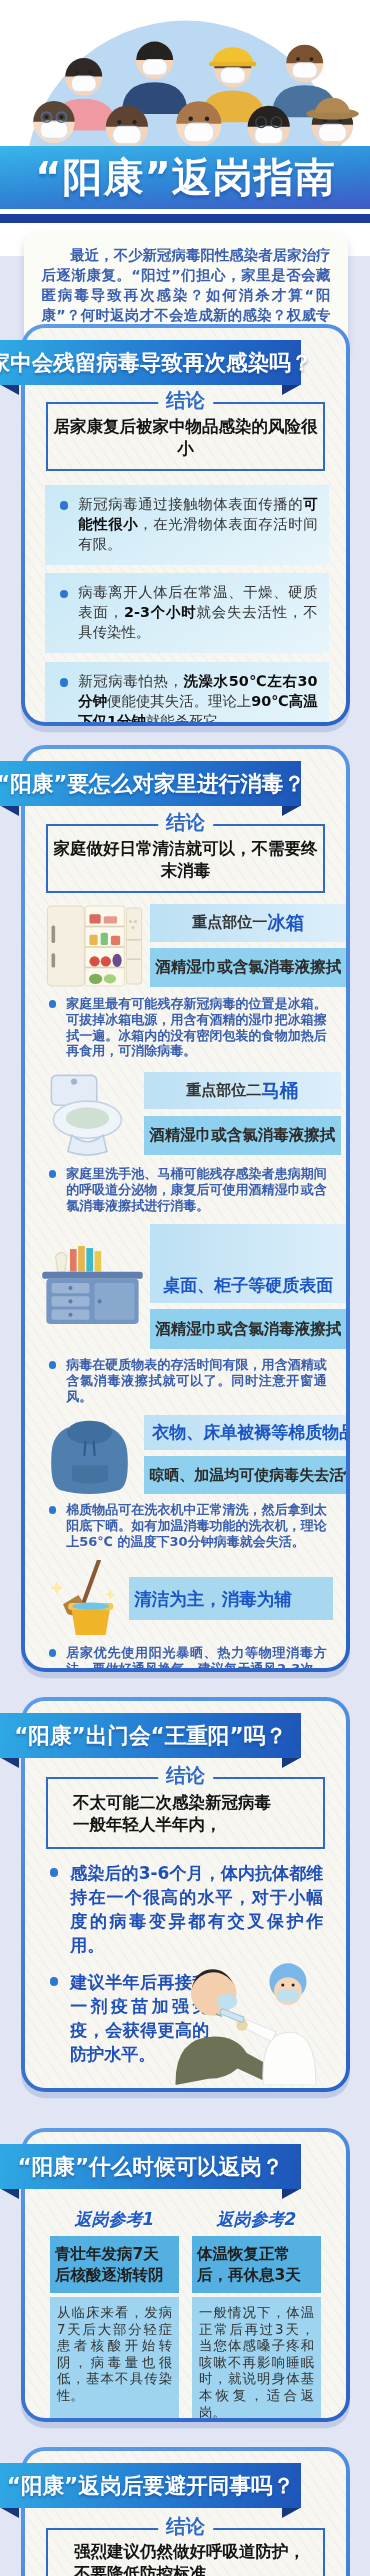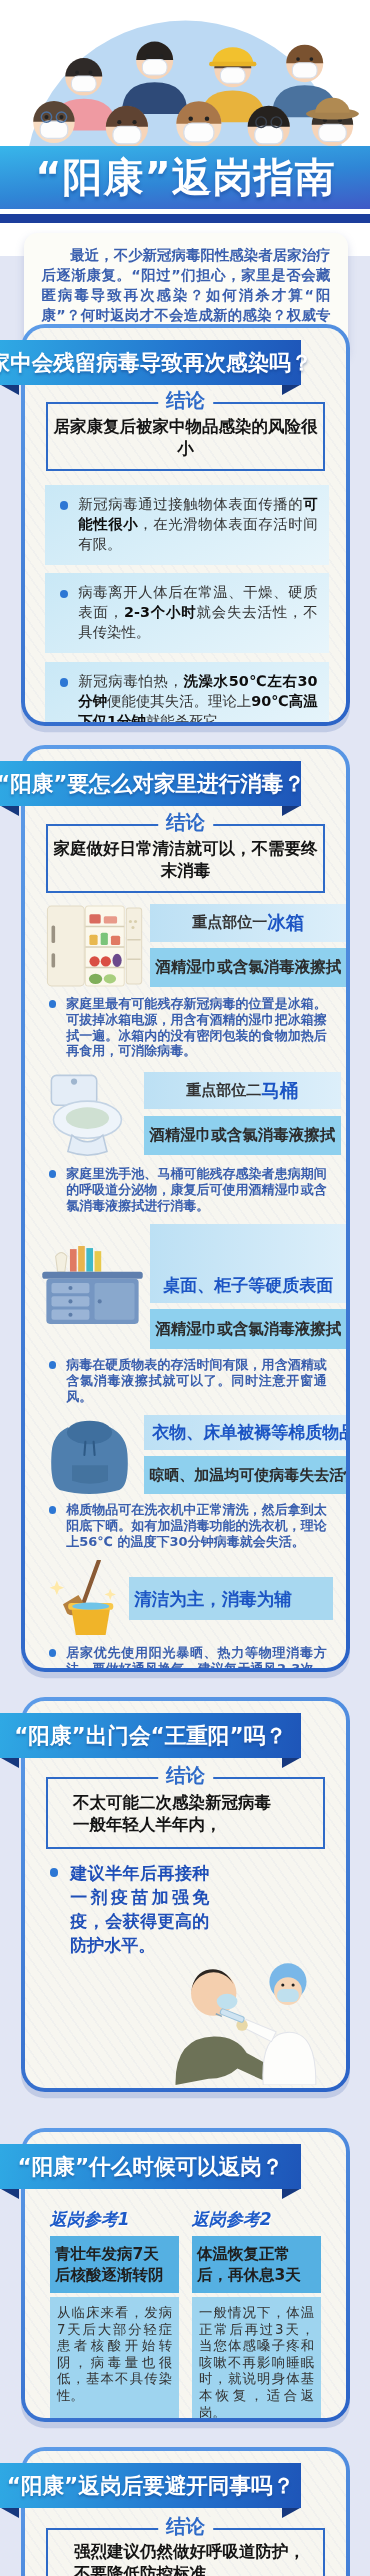--- a/index.html
+++ b/index.html
@@ -94,21 +94,21 @@
 
   
   .s3b { margin:12.4px 23px 0 25px; position:relative; padding-left:20.6px; color:#1f4fb8; font-weight:700; font-size:17px; line-height:1.42; text-align:justify; }
   .s3b::before { content:""; position:absolute; left:0; top:7.2px; width:8.8px; height:8.8px; border-radius:50%; background:#2d77d4; }
   .s3b.wrap { margin-right:137px; }
   .vaccine-art { position:absolute; right:24px; bottom:3.1px; z-index:1; }
 
   
   .cols { display:flex; gap:12.4px; margin:5.2px 25px 0; }
   .col { flex:1; display:flex; flex-direction:column; }
-  .ref { color:#1d5ac8; font-weight:900; font-style:italic; font-size:17px; text-shadow:1px 1px 0 #ffffff; margin-bottom:5.2px; white-space:nowrap; }
+  .ref { text-align:center; color:#1d5ac8; font-weight:900; font-style:italic; font-size:17px; text-shadow:1px 1px 0 #ffffff; margin-bottom:5.2px; white-space:nowrap; }
   .head { background:#55b0e2; padding:7.2px 5.2px; font-size:15.5px; font-weight:900; color:#1f1f1f; line-height:1.35; }
   .bodybox { background:#9ed4ef; margin-top:4.1px; padding:8.2px 7.2px; font-size:13.4px; line-height:1.24; color:#333; flex:1; text-align:justify; }
 </style>
 </head>
 <body>
 
 <div class="hero">
   <svg width="371" height="149" viewBox="0 0 720 290">
     <circle cx="360" cy="352" r="312" fill="#bcd9f3"></circle>
     <symbol id="bust" overflow="visible">
@@ -318,20 +318,21 @@
   <div class="card">
       <div class="card-inner">
     <div class="content" style="padding-top:69px;">
       <div class="concl">
         <span class="concl-label">结论</span>
         <div class="concl-text" style="text-align:left;padding-left:17.5px;">
           <span class="line">不太可能二次感染新冠病毒</span>
           <span class="line">一般年轻人半年内，</span>
         </div>
       </div>
+      <div class="s3b">感染后的3-6个月，体内抗体都维持在一个很高的水平，对于小幅度的病毒变异都有交叉保护作用。</div>
       <div class="s3b wrap">建议半年后再接种一剂疫苗加强免疫，会获得更高的防护水平。</div>
       <svg class="vaccine-art" width="164" height="130" viewBox="0 0 318 252">
         <circle cx="108" cy="74" r="44" fill="#f4cfae"></circle>
         <path d="M64,72 A44,44 0 0 1 146,56 Q130,24 100,28 Q70,32 64,72 Z" fill="#2b2520"></path>
         <ellipse cx="134" cy="90" rx="20" ry="15" fill="#bfe0ee"></ellipse>
         <path d="M34,252 q-2,-92 74,-94 q44,-1 64,32 l48,26 -14,28 -52,-24 q-22,20 -56,20 z" fill="#6d7257"></path>
         <circle cx="252" cy="52" r="36" fill="#79b7e8"></circle>
         <circle cx="252" cy="70" r="27" fill="#f6d6b8"></circle>
         <rect x="231" y="66" width="42" height="25" rx="11" fill="#bfe0ee"></rect>
         <circle cx="242" cy="58" r="3" fill="#222"></circle>

